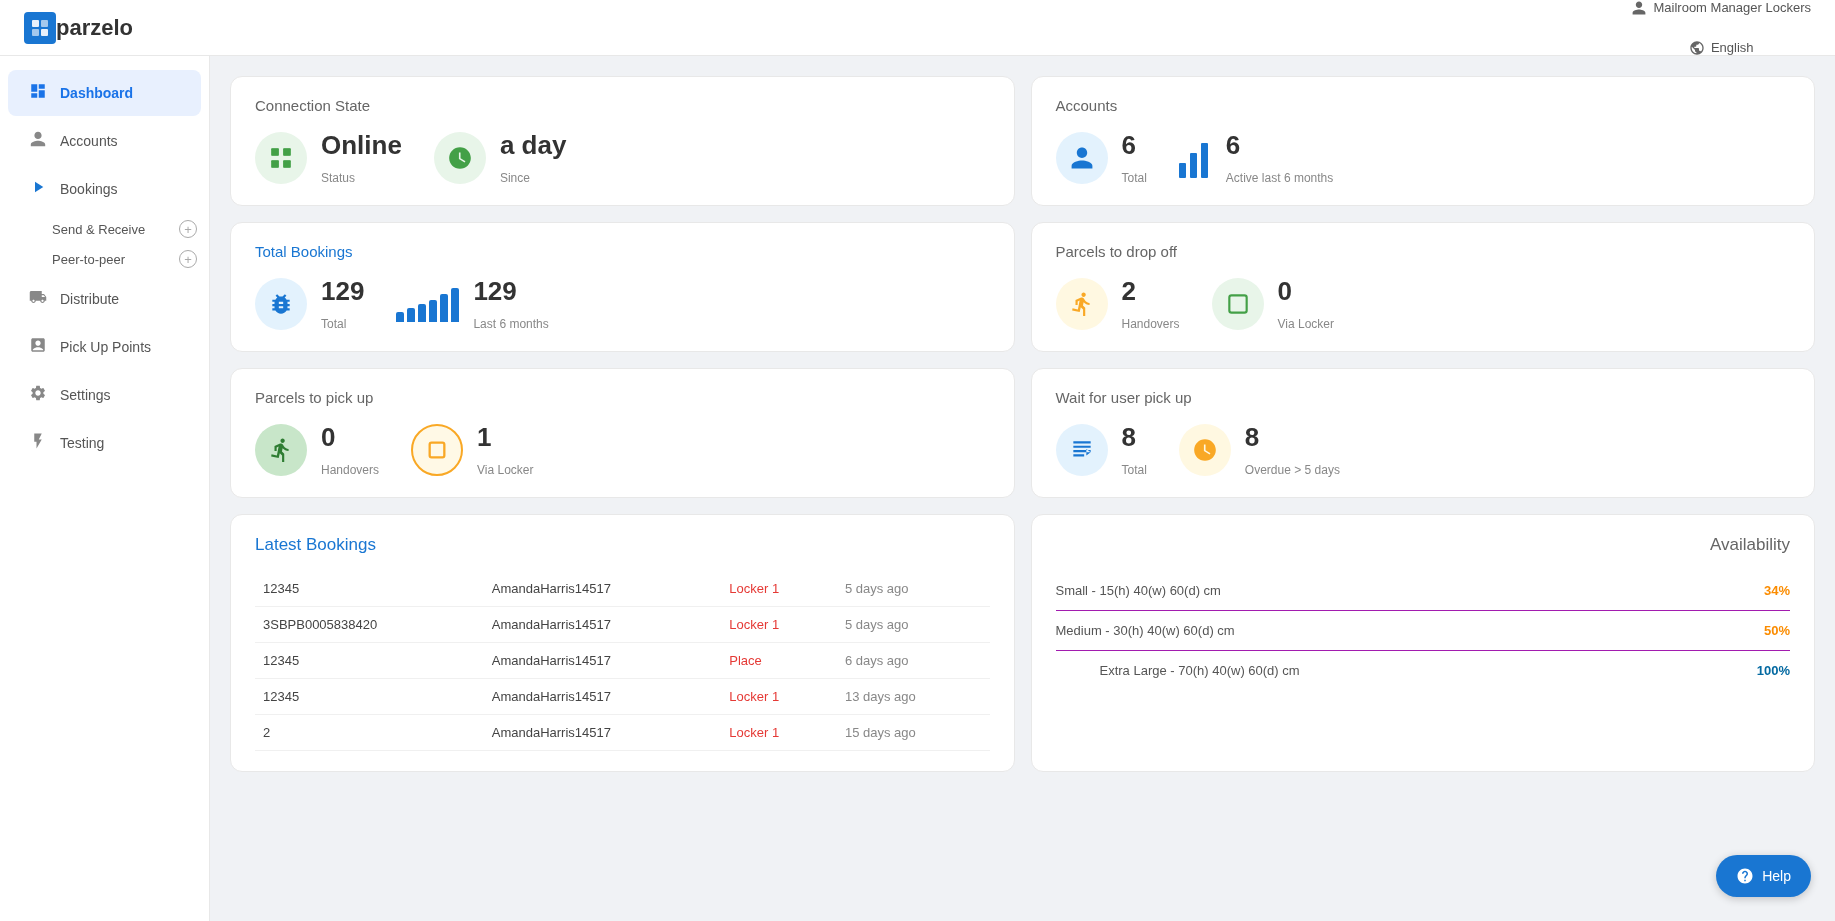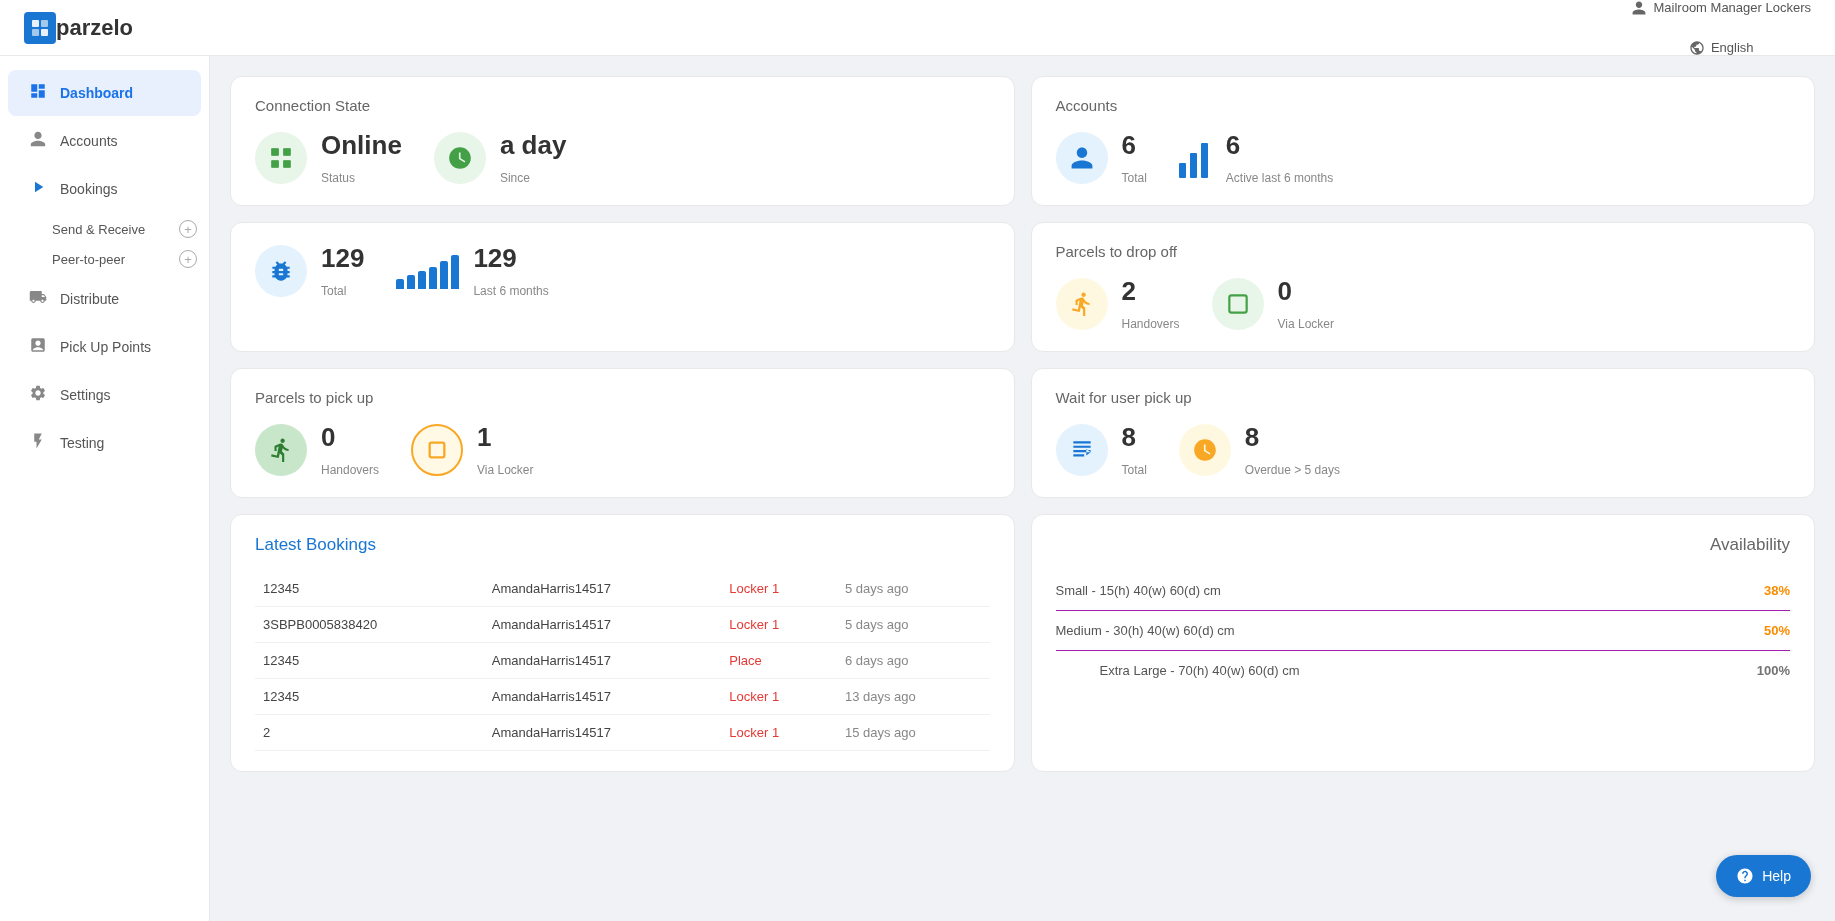--- a/index.html
+++ b/index.html
@@ -184,21 +184,21 @@
       align-items: center;
       justify-content: space-between;
       padding: 12px 0;
       border-bottom: 1px solid #a21caf;
       font-size: 13px;
       color: #555;
     }
     .avail-row:last-child { border-bottom: none; margin-left: 44px; }
     .avail-pct { font-weight: 600; }
     .avail-pct.orange { color: #fb8c00; }
-    .avail-pct.green { color: #737373; }
+    .avail-pct.green { color: #0369a1; }
 
     
     .help-btn {
       position: fixed;
       bottom: 24px;
       right: 24px;
       background: #1976d2;
       color: #fff;
       border-radius: 24px;
       padding: 12px 20px;
@@ -397,20 +397,21 @@
               <div class="stat-label">Active last 6 months</div>
             </div>
           </div>
         </div>
       </div>
     </div>
 
     <div class="mid-cards-grid">
 
       <div class="card">
+        <div class="card-title" style="color:#1976d2;font-weight:500;">Total Bookings</div>
         <div class="stat-row">
           <div class="stat-item">
             <div class="stat-icon blue">
               <svg width="26" height="26" viewBox="0 0 24 24" fill="#1976d2">
                   <path d="M20 8h-2.81c-.45-.78-1.07-1.45-1.82-1.96L17 4.41 15.59 3l-2.17 2.17C13 5.06 12.51 5 12 5c-.51 0-1 .06-1.42.17L8.41 3 7 4.41l1.62 1.63C7.88 6.55 7.26 7.22 6.81 8H4v2h2.09c-.05.33-.09.66-.09 1v1H4v2h2v1c0 .34.04.67.09 1H4v2h2.81c1.04 1.79 2.97 3 5.19 3s4.15-1.21 5.19-3H20v-2h-2.09c.05-.33.09-.66.09-1v-1h2v-2h-2v-1c0-.34-.04-.67-.09-1H20V8zm-6 8h-4v-2h4v2zm0-4h-4v-2h4v2z"></path>
                 </svg>
             </div>
             <div>
               <div class="stat-number">129</div>
               <div class="stat-label">Total</div>
@@ -560,21 +561,21 @@
   </tr>
             </tbody>
         </table>
       </div>
 
       <div class="card">
         <div class="card-title" style="font-size:17px;text-align:right;">Availability</div>
         <div id="availability-rows">
             <div class="avail-row">
     <span>Small - 15(h) 40(w) 60(d) cm</span>
-    <span class="avail-pct orange">38%</span>
+    <span class="avail-pct orange">34%</span>
   </div>
             <div class="avail-row">
     <span>Medium - 30(h) 40(w) 60(d) cm</span>
     <span class="avail-pct orange">50%</span>
   </div>
             <div class="avail-row">
     <span>Extra Large - 70(h) 40(w) 60(d) cm</span>
     <span class="avail-pct green">100%</span>
   </div>
           </div>

